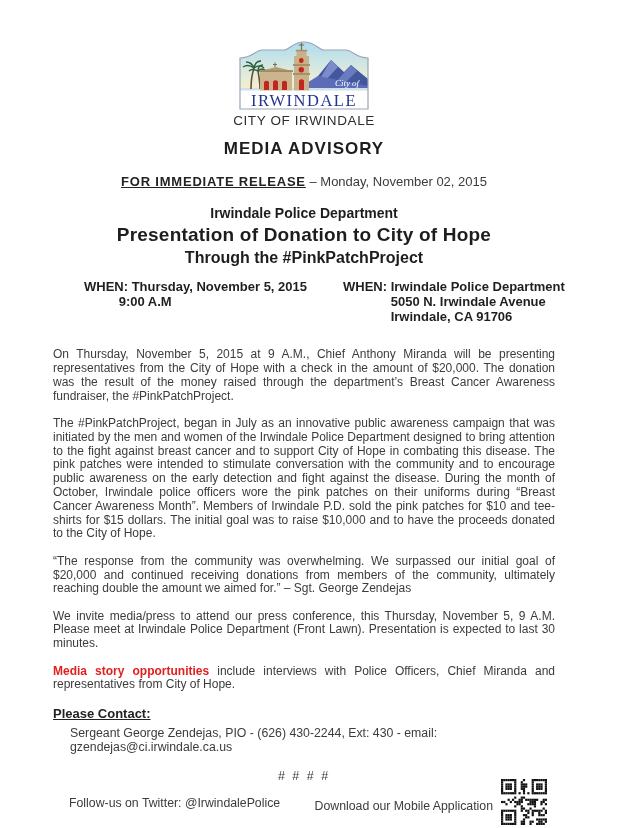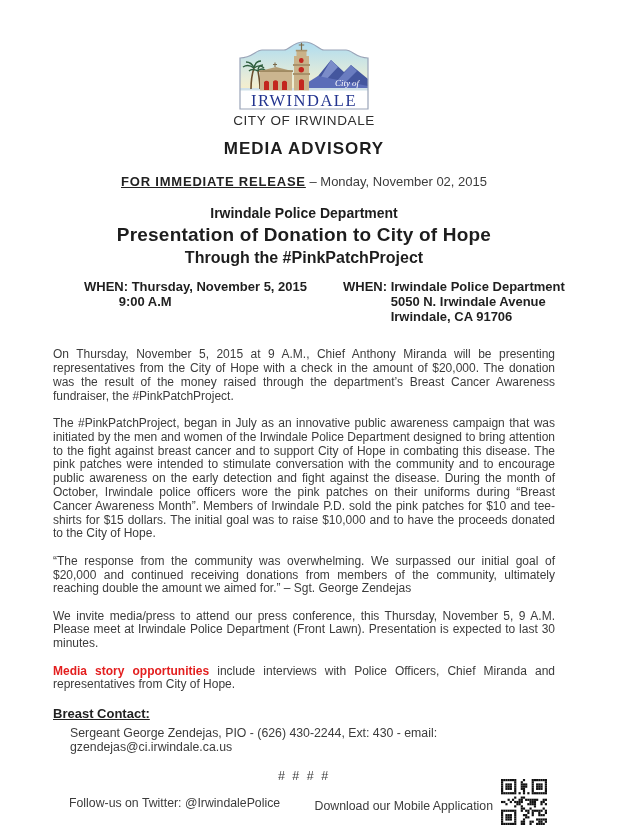--- a/index.html
+++ b/index.html
@@ -193,21 +193,21 @@
   </div>
 
   <div class="body-copy">
     <p>On Thursday, November 5, 2015 at 9 A.M., Chief Anthony Miranda will be presenting representatives from the City of Hope with a check in the amount of $20,000.  The donation was the result of the money raised through the department’s Breast Cancer Awareness fundraiser, the #PinkPatchProject.</p>
     <p>The #PinkPatchProject, began in July as an innovative public awareness campaign that was initiated by the men and women of the Irwindale Police Department designed to bring attention to the fight against breast cancer and to support City of Hope in combating this disease. The pink patches were intended to stimulate conversation with the community and to encourage public awareness on the early detection and fight against the disease. During the month of October, Irwindale police officers wore the pink patches on their uniforms during “Breast Cancer Awareness Month”. Members of Irwindale P.D. sold the pink patches for $10 and tee-shirts for $15 dollars. The initial goal was to raise $10,000 and to have the proceeds donated to the City of Hope.</p>
     <p>“The response from the community was overwhelming. We surpassed our initial goal of $20,000 and continued receiving donations from members of the community, ultimately reaching double the amount we aimed for.” – Sgt. George Zendejas</p>
     <p>We invite media/press to attend our press conference, this Thursday, November 5, 9 A.M. Please meet at Irwindale Police Department (Front Lawn). Presentation is expected to last 30 minutes.</p>
     <p><span class="red-lead">Media story opportunities</span><span> include interviews with Police Officers, Chief Miranda and representatives from City of Hope.</span></p>
   </div>
 
-  <div class="contact-heading">Breast Contact:</div>
+  <div class="contact-heading">Please Contact:</div>
   <div class="contact-line">Sergeant George Zendejas, PIO - (626) 430-2244, Ext: 430 - email: gzendejas@ci.irwindale.ca.us</div>
 
   <div class="hash-line"># # # #</div>
 
   <div class="footer-row">
     <span class="footer-twitter">Follow-us on Twitter: @IrwindalePolice</span>
     <span class="footer-download">Download our Mobile Application</span>
     <span class="qr-box"><svg id="qr-svg" width="46" height="46" viewBox="0 0 21 21">
           <rect x="0" y="0" width="1" height="1" fill="#111"></rect>
           <rect x="1" y="0" width="1" height="1" fill="#111"></rect>

